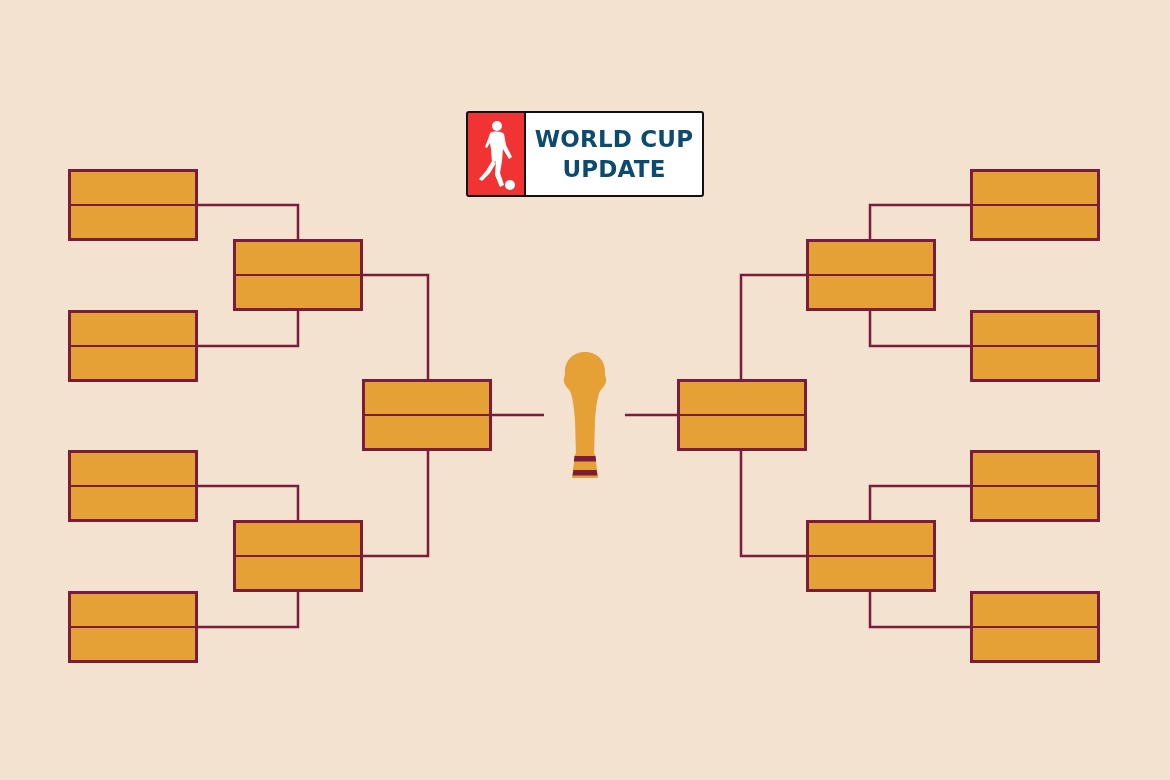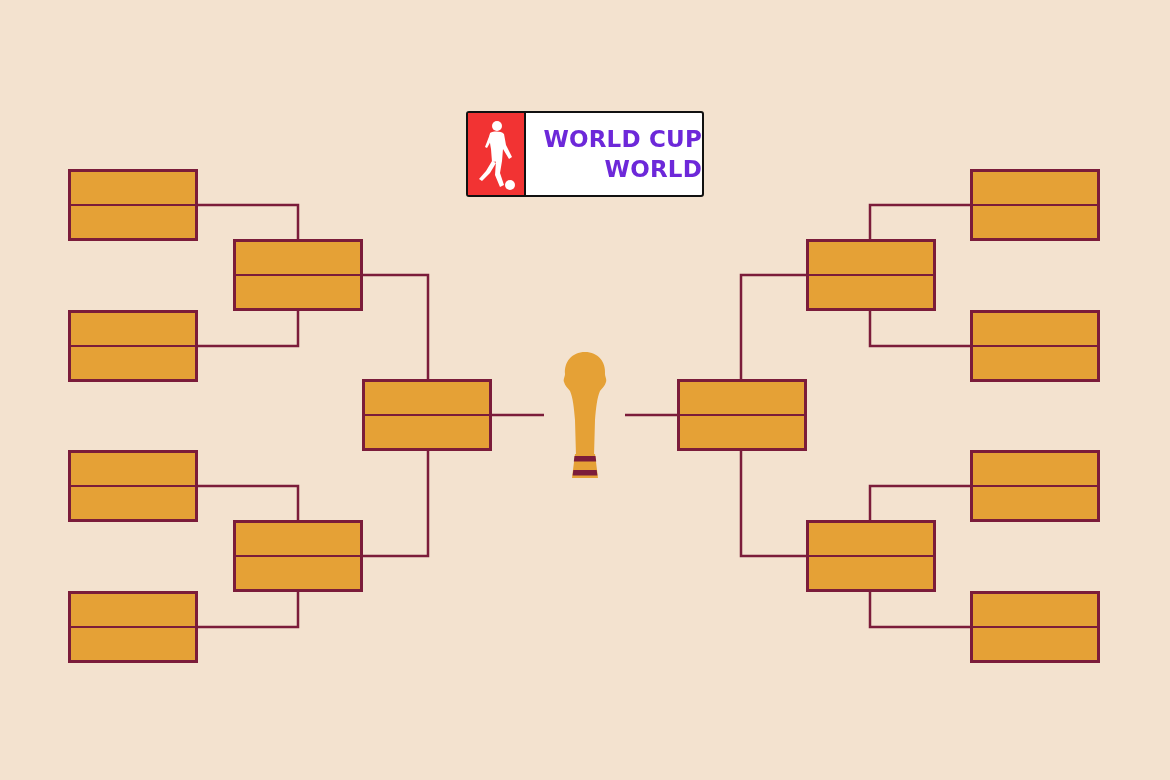--- a/index.html
+++ b/index.html
@@ -38,23 +38,23 @@
   }
   .logo-badge {
     width: 58px; height: 100%;
     background: #f23333;
     border-right: 2.5px solid #111;
     box-sizing: border-box;
     position: relative;
   }
   .logo-text {
     flex: 1;
-    display: flex; flex-direction: column; align-items: flex-end; justify-content: center;
+    display: flex; flex-direction: column; align-items: center; justify-content: center;
     font-family: "DejaVu Sans", sans-serif;
-    font-weight: bold; font-size: 23px; line-height: 30px; color: #6d28d9;
+    font-weight: bold; font-size: 23px; line-height: 30px; color: #0c4a6e;
     letter-spacing: 0.2px;
   }
   .trophy { position: absolute; left: 553px; top: 350px; }
 </style>
 </head>
 <body>
 
 <div class="canvas">
 
   <svg class="connectors" width="1170" height="780">
@@ -170,17 +170,17 @@
           <path d="M24,48 L28,50 L22,60 L14,68 L11,66 L18,58 Z"></path>
 
           <path d="M28,48 L34,48 L32,60 L36,72 L32,74 L27,62 Z"></path>
 
           <circle cx="42" cy="72" r="5"></circle>
         </g>
       </svg>
     </div>
     <div class="logo-text">
       <div>WORLD CUP</div>
-      <div>WORLD</div>
+      <div>UPDATE</div>
     </div>
   </div>
 
 </div>
 
 </body></html>

